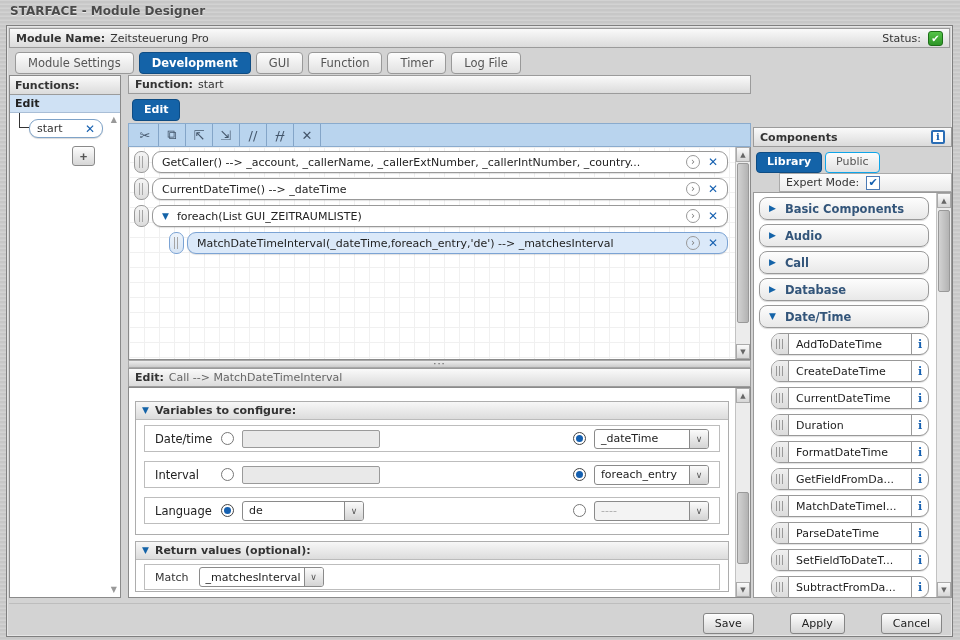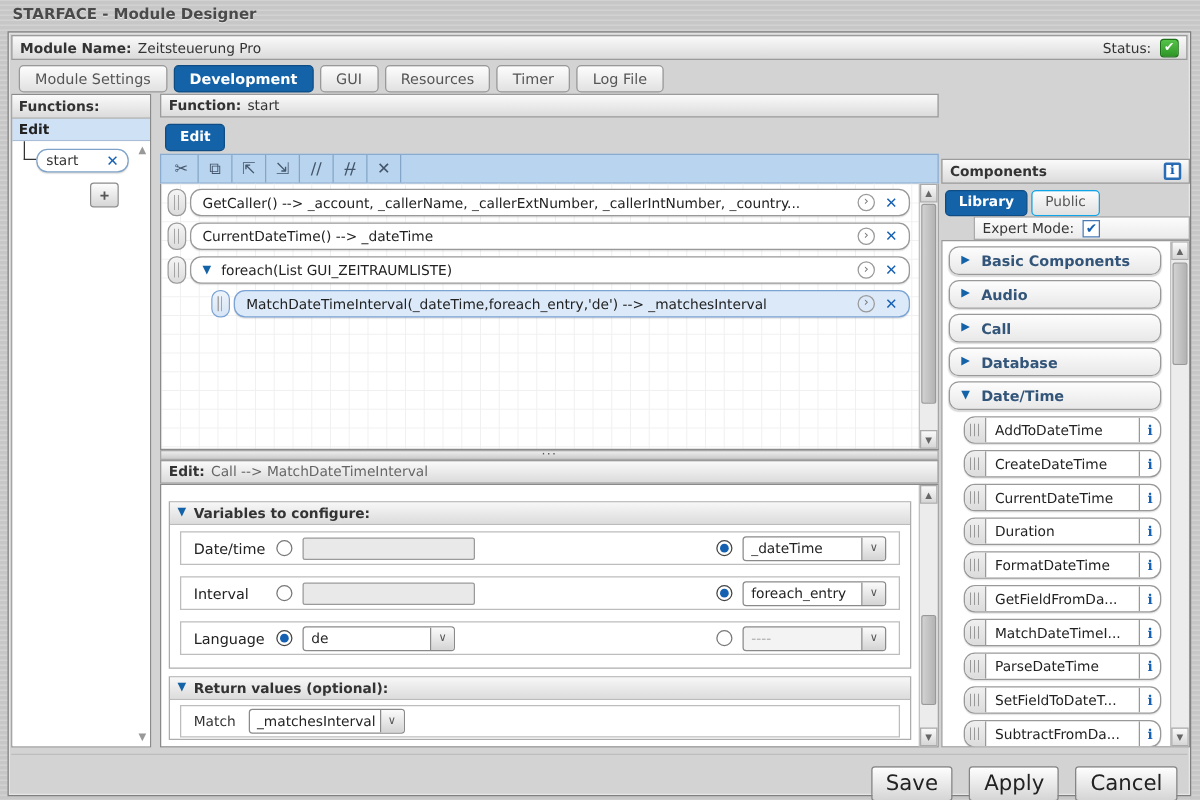--- a/index.html
+++ b/index.html
@@ -101,21 +101,21 @@
   .cat { margin:4px 22px 4px 5px; height:23px; border:1px solid #999; border-radius:8px; background:linear-gradient(#fdfdfd,#e8e8e8); display:flex; align-items:center; gap:9px; padding:0 9px; font-weight:bold; color:#33557a; font-size:11.5px; cursor:pointer; box-shadow:0 1px 1px rgba(0,0,0,.15); }
   .citem { margin:5px 22px 0 17px; height:22px; border:1px solid #999; border-radius:9px; background:#fff; display:flex; align-items:stretch; overflow:hidden; cursor:grab; box-shadow:0 1px 1px rgba(0,0,0,.12); }
   .chandle { width:17px; border-right:1px solid #999; background:linear-gradient(#efefef,#dcdcdc); position:relative; }
   .chandle::after { content:""; position:absolute; inset:5px 4px; background:repeating-linear-gradient(90deg,#999 0 1px, transparent 1px 3px); }
   .clabel { flex:1; padding:0 7px; display:flex; align-items:center; white-space:nowrap; overflow:hidden; color:#222; }
   .cinfo { width:17px; border-left:1px solid #999; display:flex; align-items:center; justify-content:center; color:#1560b0; font-weight:bold; font-size:11px; font-family:"DejaVu Serif", serif; cursor:pointer; }
 
   
   .footer-line { position:absolute; left:2px; right:2px; top:577px; border-top:1px solid #bdbdbd; }
   .footer { position:absolute; right:10px; top:587px; display:flex; gap:13px; }
-  .btn { min-width:44px; padding:3px 11px; border:1px solid #858585; border-radius:3px; background:linear-gradient(#fefefe,#d5d5d5); font-family:inherit; font-size:17px; color:#222; cursor:pointer; box-shadow: inset 0 1px 0 #fff; }
+  .btn { min-width:44px; padding:3px 11px; border:1px solid #858585; border-radius:3px; background:linear-gradient(#fefefe,#d5d5d5); font-family:inherit; font-size:11px; color:#222; cursor:pointer; box-shadow: inset 0 1px 0 #fff; margin-left: 23px; }
 </style>
 </head>
 <body>
 
 <div class="titlebar">STARFACE - Module Designer</div>
 
 <div class="window">
 
   <div class="bar module-bar">
     <span class="b">Module Name:</span>
@@ -125,21 +125,21 @@
       <span class="status-check">
           <span>✔</span>
         </span>
     </span>
   </div>
 
   <div class="main-tabs">
     <div class="mtab">Module Settings</div>
     <div class="mtab active">Development</div>
     <div class="mtab">GUI</div>
-    <div class="mtab">Resources</div>
+    <div class="mtab">Function</div>
     <div class="mtab">Timer</div>
     <div class="mtab">Log File</div>
   </div>
 
   <div class="func-panel">
     <div class="func-hdr">Functions:</div>
     <div class="func-sel">Edit</div>
     <div class="func-tree">
       <div class="tree-elbow"></div>
       <div class="start-pill">

